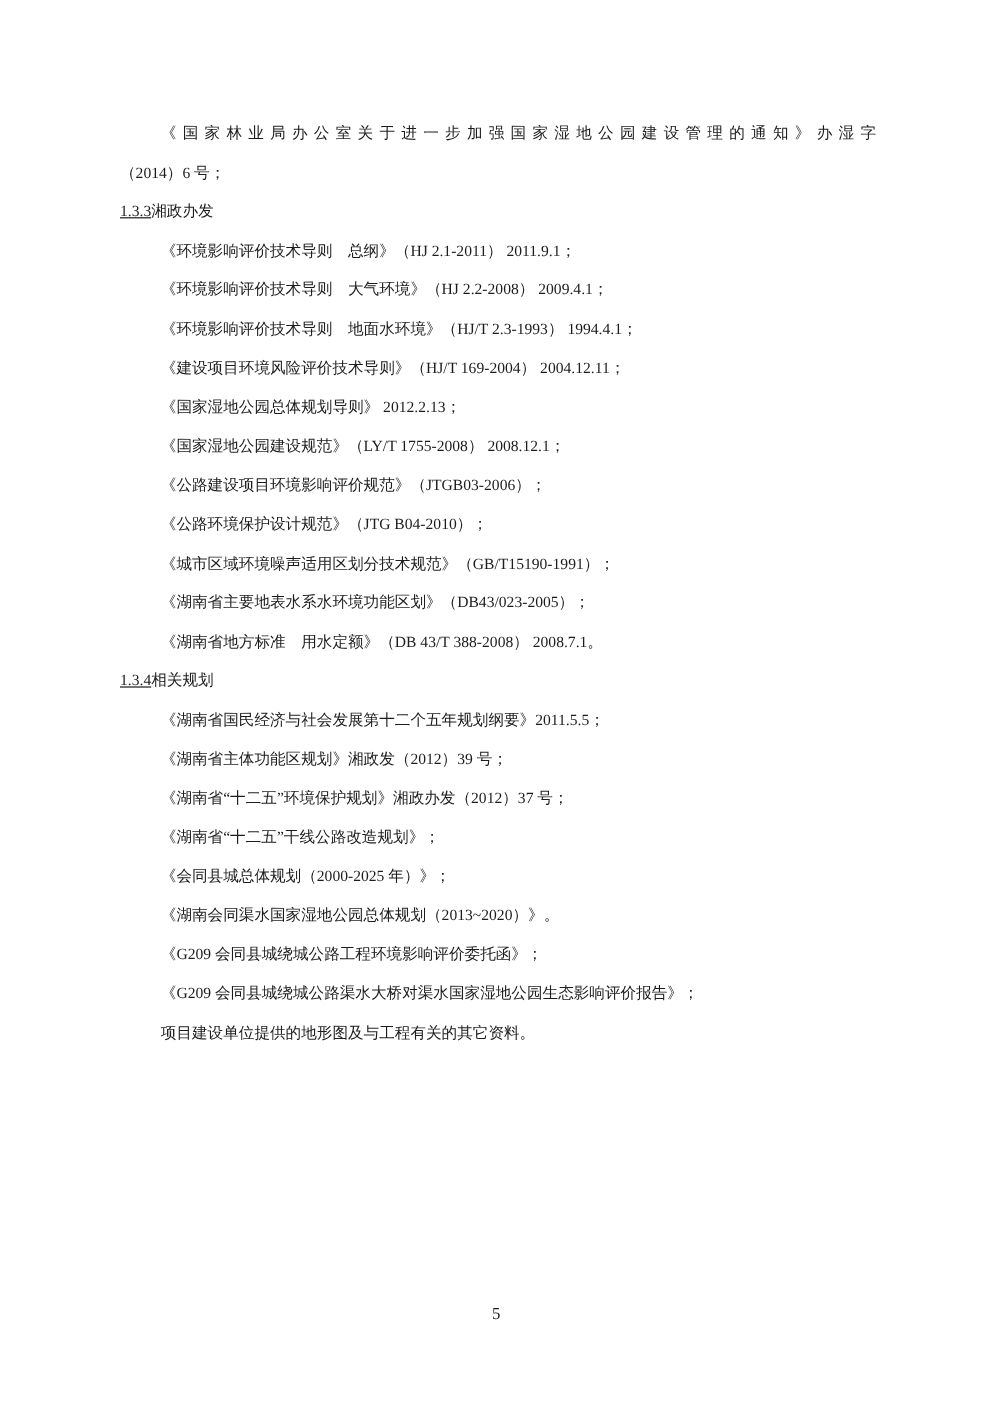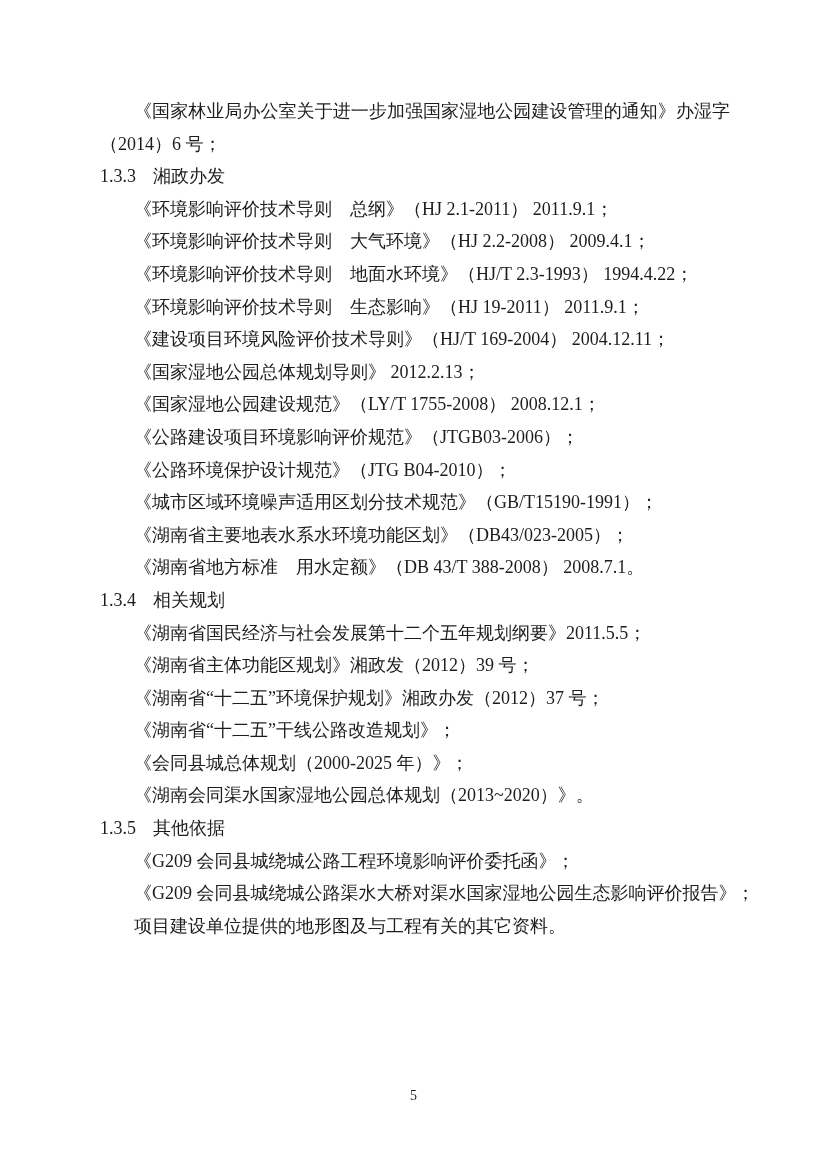--- a/index.html
+++ b/index.html
@@ -15,40 +15,40 @@
     overflow: hidden;
     font-family: "Liberation Serif", "DejaVu Serif", serif;
   }
   .content {
     position: absolute;
     left: 100px;
     top: 95px;
     width: 630px;
   }
   .line {
-    font-size: 18px;
+    font-size: 13px;
     line-height: 32.6px;
     color: #1c1c1c;
     white-space: nowrap;
     font-family: "Liberation Serif", "DejaVu Serif", serif;
   }
   .indent {
     text-indent: 34px;
   }
   .indent-justify {
     text-indent: 34px;
     white-space: normal;
     text-align: justify;
     text-align-last: justify;
   }
   .flush {
     text-indent: 0;
   }
   .heading .heading-num {
-    margin-right: 17px;
+    text-decoration: underline;
   }
   .footer {
     position: absolute;
     left: 0;
     top: 1086px;
     width: 100%;
     text-align: center;
     font-size: 14px;
     line-height: 20px;
     color: #1c1c1c;
@@ -58,36 +58,34 @@
 </head>
 <body>
 
 <div class="page">
   <div class="content">
       <div class="line indent-justify">《国家林业局办公室关于进一步加强国家湿地公园建设管理的通知》办湿字</div>
       <div class="line flush">（2014）6 号；</div>
       <div class="line heading"><span class="heading-num">1.3.3</span><span class="heading-title">湘政办发</span></div>
       <div class="line indent">《环境影响评价技术导则　总纲》（HJ 2.1-2011） 2011.9.1；</div>
       <div class="line indent">《环境影响评价技术导则　大气环境》（HJ 2.2-2008） 2009.4.1；</div>
-      <div class="line indent">《环境影响评价技术导则　地面水环境》（HJ/T 2.3-1993） 1994.4.22；</div>
-      <div class="line indent">《环境影响评价技术导则　生态影响》（HJ 19-2011） 2011.9.1；</div>
+      <div class="line indent">《环境影响评价技术导则　地面水环境》（HJ/T 2.3-1993） 1994.4.1；</div>
       <div class="line indent">《建设项目环境风险评价技术导则》（HJ/T 169-2004） 2004.12.11；</div>
       <div class="line indent">《国家湿地公园总体规划导则》 2012.2.13；</div>
       <div class="line indent">《国家湿地公园建设规范》（LY/T 1755-2008） 2008.12.1；</div>
       <div class="line indent">《公路建设项目环境影响评价规范》（JTGB03-2006）；</div>
       <div class="line indent">《公路环境保护设计规范》（JTG B04-2010）；</div>
       <div class="line indent">《城市区域环境噪声适用区划分技术规范》（GB/T15190-1991）；</div>
       <div class="line indent">《湖南省主要地表水系水环境功能区划》（DB43/023-2005）；</div>
       <div class="line indent">《湖南省地方标准　用水定额》（DB 43/T 388-2008） 2008.7.1。</div>
       <div class="line heading"><span class="heading-num">1.3.4</span><span class="heading-title">相关规划</span></div>
       <div class="line indent">《湖南省国民经济与社会发展第十二个五年规划纲要》2011.5.5；</div>
       <div class="line indent">《湖南省主体功能区规划》湘政发（2012）39 号；</div>
       <div class="line indent">《湖南省“十二五”环境保护规划》湘政办发（2012）37 号；</div>
       <div class="line indent">《湖南省“十二五”干线公路改造规划》；</div>
       <div class="line indent">《会同县城总体规划（2000-2025 年）》；</div>
       <div class="line indent">《湖南会同渠水国家湿地公园总体规划（2013~2020）》。</div>
-      <div class="line heading"><span class="heading-num">1.3.5</span><span class="heading-title">其他依据</span></div>
       <div class="line indent">《G209 会同县城绕城公路工程环境影响评价委托函》；</div>
       <div class="line indent">《G209 会同县城绕城公路渠水大桥对渠水国家湿地公园生态影响评价报告》；</div>
       <div class="line indent">项目建设单位提供的地形图及与工程有关的其它资料。</div>
     </div>
   <div class="footer">5</div>
 </div>
 
 </body></html>

